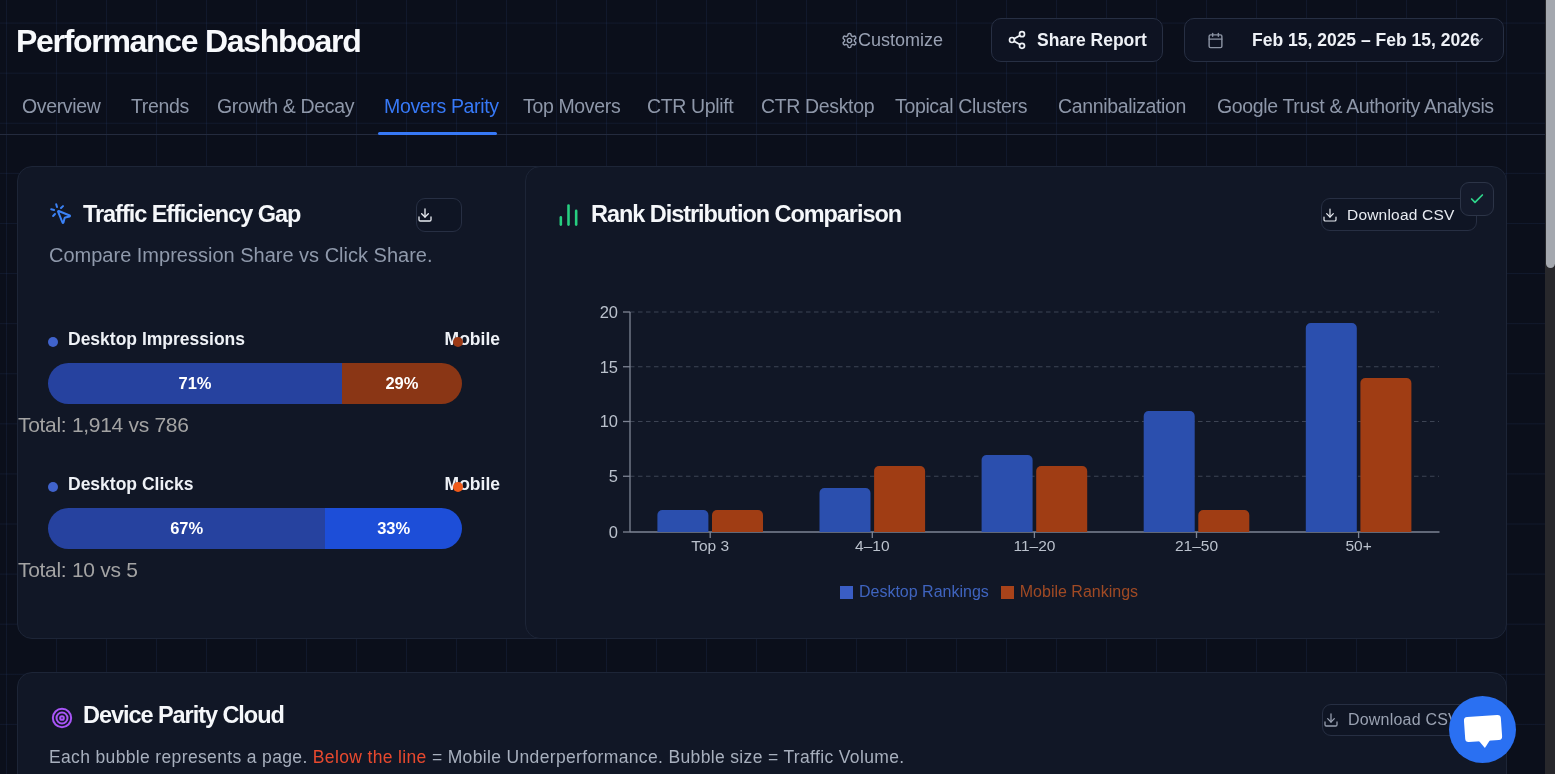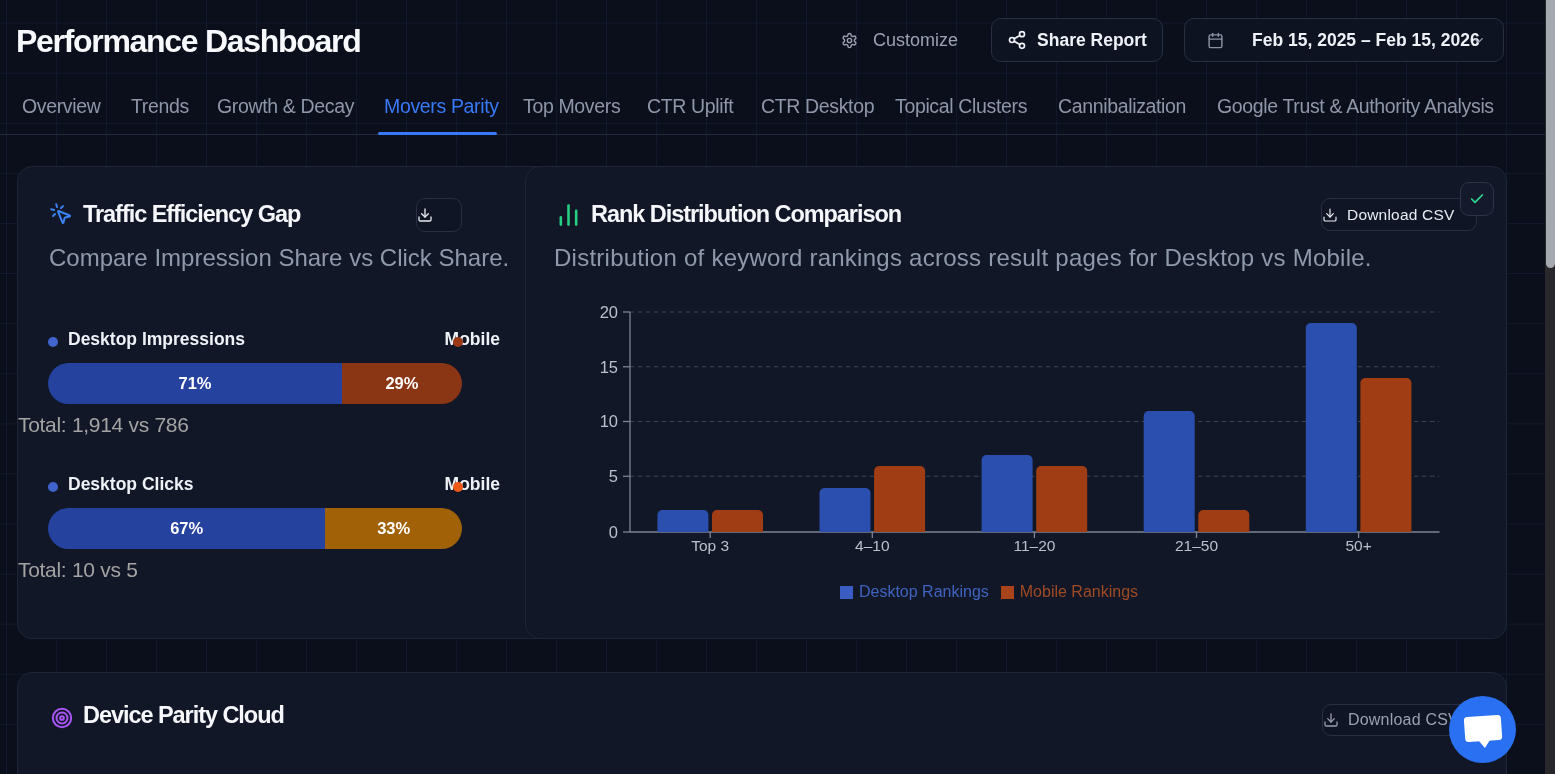--- a/index.html
+++ b/index.html
@@ -15,21 +15,21 @@
   position:relative;
   color:#f2f5f9;
 }
 .abs { position:absolute; }
 
 
 h1 {
   position:absolute; left:16px; top:23px;
   font-size:32px; font-weight:bold; letter-spacing:-1.3px; color:#f7f9fc;
 }
-.customize { position:absolute; left:841px; top:30px; display:flex; align-items:center; gap:15px; color:#99a1b3; font-size:18px; }
+.customize { position:absolute; left:841px; top:30px; display:flex; align-items:center; gap:0; color:#99a1b3; font-size:18px; }
 .btn {
   position:absolute; display:flex; align-items:center; justify-content:center; gap:10px;
   border:1px solid #272f43; border-radius:10px; background:#0e1322;
   color:#eef1f6; font-size:17.5px; font-weight:600;
 }
 .btn-share { left:991px; top:18px; width:172px; height:44px; }
 .btn-date  { left:1184px; top:18px; width:320px; height:44px; justify-content:flex-start; padding-left:22px; gap:28px; font-size:17.5px; }
 
 
 .tabs { position:absolute; left:0; top:0; width:1545px; height:135px; border-bottom:1px solid #242b3e; }
@@ -37,21 +37,21 @@
 .tab.active { color:#3779f7; }
 .tab-underline { position:absolute; left:378px; top:132px; width:119px; height:3px; background:#3779f7; border-radius:2px; }
 
 
 .card { position:absolute; background:#111726; border:1px solid #1d2537; border-radius:15px; }
 .card1 { left:17px; top:166px; width:535px; height:473px; }
 .card2 { left:525px; top:166px; width:982px; height:473px; }
 .card3 { left:17px; top:672px; width:1490px; height:160px; }
 
 .cardtitle { position:absolute; font-weight:bold; color:#f5f7fa; font-size:23.5px; letter-spacing:-1.05px; white-space:nowrap; }
-.cardsub { position:absolute; color:#8f99ab; font-size:24px; white-space:nowrap; }
+.cardsub { position:absolute; color:#8f99ab; font-size:20px; white-space:nowrap; }
 
 .dlbtn { position:absolute; display:flex; align-items:center; gap:9px; border:1px solid #272f43; border-radius:9px; background:#0f1524; color:#e8ebf1; }
 
 
 .rowlabel { position:absolute; font-size:17.5px; font-weight:600; color:#eef1f6; }
 .dot { position:absolute; width:10px; height:10px; border-radius:50%; }
 .pillbar { position:absolute; left:30px; width:414px; height:41px; border-radius:21px; overflow:hidden; display:flex; }
 .seg { display:flex; align-items:center; justify-content:center; font-size:16.5px; font-weight:bold; color:#fff; height:100%; }
 .total { position:absolute; left:0; width:475px; text-align:left; font-size:21px; letter-spacing:-0.3px; color:#a3a3a3; }
 
@@ -145,21 +145,21 @@
       <div class="seg" style="width:29%; background:#8a3615;">29%</div>
     </div>
     <div class="total" style="top:246px;">Total: 1,914 vs 786</div>
 
     <div class="dot" style="left:30px; top:315px; background:#4063cc;"></div>
     <div class="rowlabel" style="left:50px; top:307px;">Desktop Clicks</div>
     <div class="rowlabel" style="right:51px; top:307px;">Mobile</div>
     <div class="dot" style="left:435px; top:315px; background:#f05a19;"></div>
     <div class="pillbar" style="top:341px;">
       <div class="seg" style="width:67%; background:#26429f;">67%</div>
-      <div class="seg" style="width:33%; background:#a16207;">33%</div>
+      <div class="seg" style="width:33%; background:#1d4ed8;">33%</div>
     </div>
     <div class="total" style="top:391px;">Total: 10 vs 5</div>
   </div>
 
   <div class="card card2">
     <svg class="abs" style="left:31px; top:37px;" width="23" height="23" viewBox="0 0 24 24" fill="none" stroke="#27cf80" stroke-width="2.7" stroke-linecap="round">
       <line x1="4" y1="14" x2="4" y2="21.5"></line>
       <line x1="12" y1="1.5" x2="12" y2="21.5"></line>
       <line x1="20" y1="7" x2="20" y2="21.5"></line>
     </svg>
@@ -170,21 +170,20 @@
         <polyline points="7 10 12 15 17 10"></polyline>
         <line x1="12" y1="15" x2="12" y2="3"></line>
       </svg>
       <span>Download CSV</span>
     </div>
     <div class="checkbox-overlay">
       <svg width="16" height="16" viewBox="0 0 24 24" fill="none" stroke="#2fd58b" stroke-width="2.6" stroke-linecap="round" stroke-linejoin="round">
         <polyline points="20 6 9 17 4 12"></polyline>
       </svg>
     </div>
-    <div class="cardsub" style="left:28px; top:77px; letter-spacing:0.25px;">Distribution of keyword rankings across result pages for Desktop vs Mobile.</div>
 
     <svg class="abs" style="left:0; top:0;" width="982" height="473" viewBox="0 0 982 473">
 
       <g stroke="#3d4454" stroke-width="1" stroke-dasharray="4.5 3.5">
         <line x1="104" y1="145" x2="913" y2="145"></line>
         <line x1="104" y1="199.75" x2="913" y2="199.75"></line>
         <line x1="104" y1="254.5" x2="913" y2="254.5"></line>
         <line x1="104" y1="309.25" x2="913" y2="309.25"></line>
       </g>
 
@@ -251,20 +250,21 @@
     </svg>
     <div class="cardtitle" style="left:65px; top:29px;">Device Parity Cloud</div>
     <div class="dlbtn" style="left:1304px; top:31px; width:160px; height:32px; font-size:16px; font-weight:500; letter-spacing:0.2px; color:#99a1b1;">
       <svg width="16" height="16" viewBox="0 0 24 24" fill="none" stroke="#99a1b1" stroke-width="1.9" stroke-linecap="round" stroke-linejoin="round">
         <path d="M21 15v4a2 2 0 0 1-2 2H5a2 2 0 0 1-2-2v-4"></path>
         <polyline points="7 10 12 15 17 10"></polyline>
         <line x1="12" y1="15" x2="12" y2="3"></line>
       </svg>
       <span>Download CSV</span>
     </div>
+    <div class="cardsub" style="left:31px; top:74px; font-size:17.5px; letter-spacing:0.35px; color:#a7afbd;">Each bubble represents a page. <span style="color:#e8492e;">Below the line</span> = Mobile Underperformance. Bubble size = Traffic Volume.</div>
   </div>
 
   <div class="chat">
     <svg width="42" height="36" viewBox="0 0 42 36">
       <g transform="rotate(-4 21 16)">
         <rect x="2.5" y="4" width="37" height="25" rx="3.5" fill="#ffffff"></rect>
         <path d="M15.5 28 h12 l-6 8 z" fill="#ffffff"></path>
       </g>
     </svg>
   </div>

